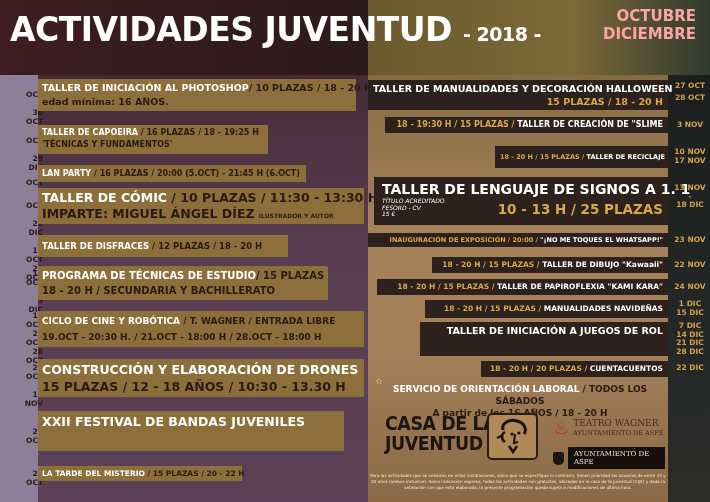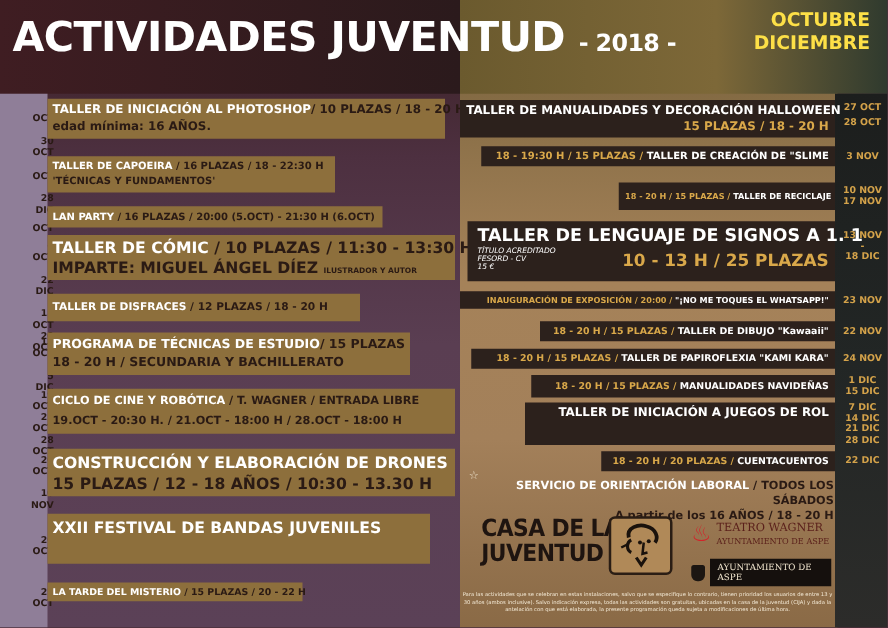--- a/index.html
+++ b/index.html
@@ -37,21 +37,21 @@
   }
 
   
   .title {
     position: absolute; left: 10px; top: 10px;
     color: #fff; font-size: 33px; letter-spacing: -0.5px; white-space: nowrap;
   }
   .title .year { font-size: 19px; }
   .months {
     position: absolute; right: 14px; top: 7px; text-align: right;
-    color: #fde047; font-size: 15px; line-height: 18px;
+    color: #fca5a5; font-size: 15px; line-height: 18px;
   }
 
   
   .lev { position: absolute; left: 0; }
   .lev .dates {
     position: absolute; left: 0; width: 38px; text-align: right;
     color: #2a1a14; font-size: 7.5px; line-height: 9px; padding-right: 17px; margin-left: 22px;
   }
   .lev .box {
     position: absolute; left: 38px;
@@ -66,21 +66,21 @@
     position: absolute; background: #2c211c; color: #fff; white-space: nowrap;
     padding: 2px 5px; text-align: right;
   }
   .rev .box .gold { color: #d9a84a; }
   .rev .dates {
     position: absolute; left: 672px; width: 36px; text-align: center;
     color: #d3a24a; font-size: 7.5px; line-height: 8.5px;
   }
 
   .orient {
-    position: absolute; left: 373px; top: 383px; width: 294px; text-align: right;
+    position: absolute; left: 373px; top: 383px; width: 294px; text-align: center;
     font-size: 9px; color: #2a1a14; line-height: 12px;
   }
   .orient .hl { color: #fff; }
   .star { position: absolute; left: 375px; top: 376px; color: #e8dcc4; font-size: 9px; }
 
   .casa {
     position: absolute; left: 385px; top: 413px; color: #1e1410;
     font-family: "DejaVu Sans", sans-serif; font-weight: 900; font-size: 19px;
     line-height: 20px; letter-spacing: -0.5px; transform: scaleX(0.92); transform-origin: left;
   }
@@ -139,31 +139,31 @@
   </div>
 </div>
 
 <div class="lev" style="top:125px">
   <div class="dates" style="top:2px">
       <div>5 OCT</div>
       <div>-</div>
       <div>28 DIC</div>
     </div>
   <div class="box" style="width:230px;height:29px;font-size:8px;line-height:12px">
-    <span class="line"><span class="hl">TALLER DE CAPOEIRA</span><span> / 16 PLAZAS / 18 - 22:30 H</span></span>
+    <span class="line"><span class="hl">TALLER DE CAPOEIRA</span><span> / 16 PLAZAS / 18 - 19:25 H</span></span>
     <span class="line">'TÉCNICAS Y FUNDAMENTOS'</span>
   </div>
 </div>
 
 <div class="lev" style="top:165px">
   <div class="dates" style="top:4px">
       <div>5 OCT</div>
     </div>
   <div class="box" style="width:268px;height:17px;font-size:8px;line-height:13px">
-    <span class="hl">LAN PARTY</span><span> / 16 PLAZAS / 20:00 (5.OCT) - 21:30 H (6.OCT)</span>
+    <span class="hl">LAN PARTY</span><span> / 16 PLAZAS / 20:00 (5.OCT) - 21:45 H (6.OCT)</span>
   </div>
 </div>
 
 <div class="lev" style="top:188px">
   <div class="dates" style="top:4px">
       <div>6 OCT</div>
       <div>-</div>
       <div>22 DIC</div>
     </div>
   <div class="box" style="width:326px;height:36px;font-size:12.5px;line-height:16px">

